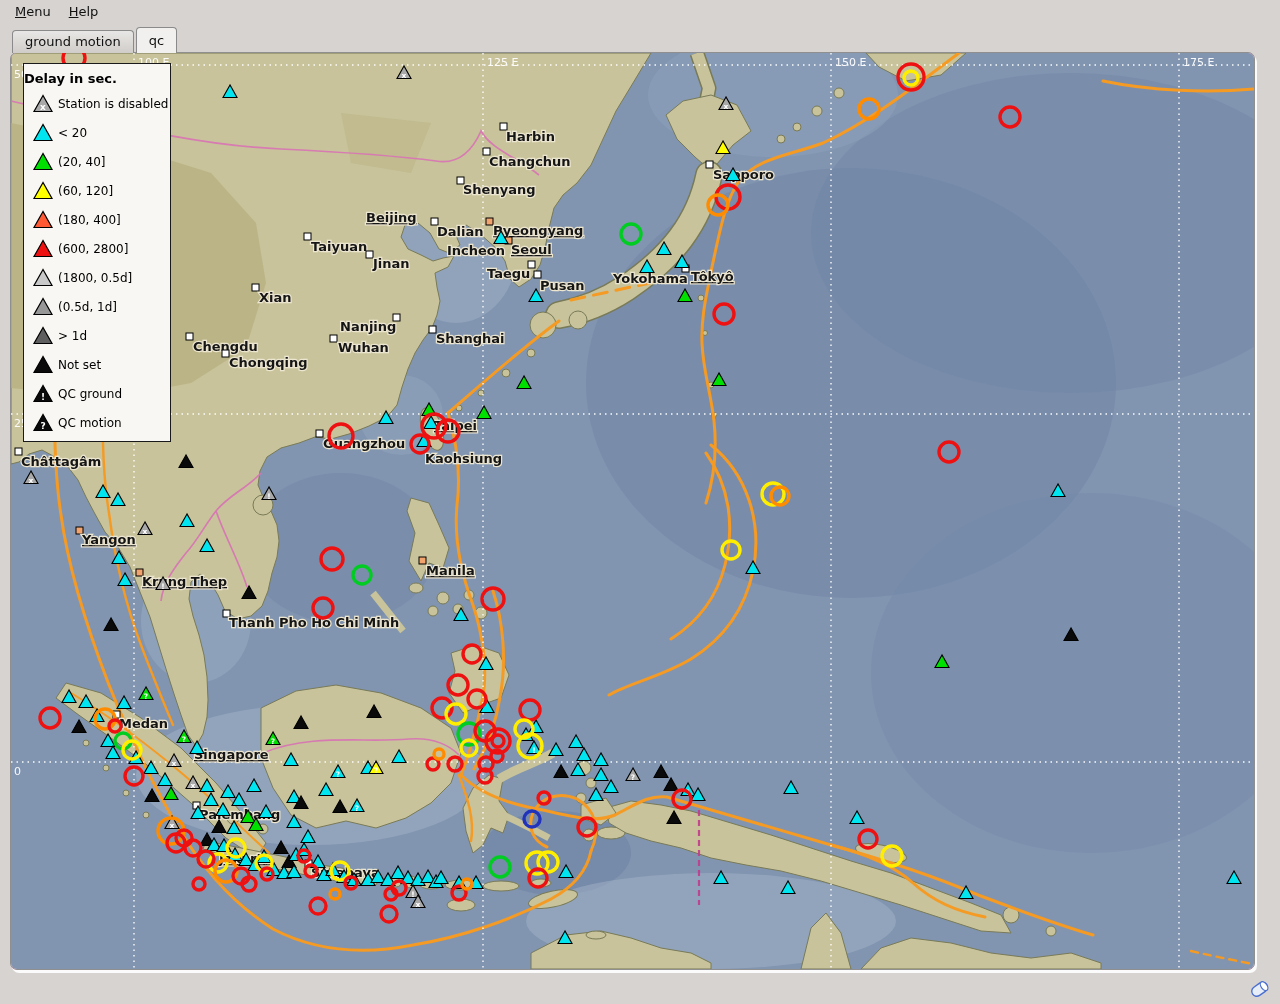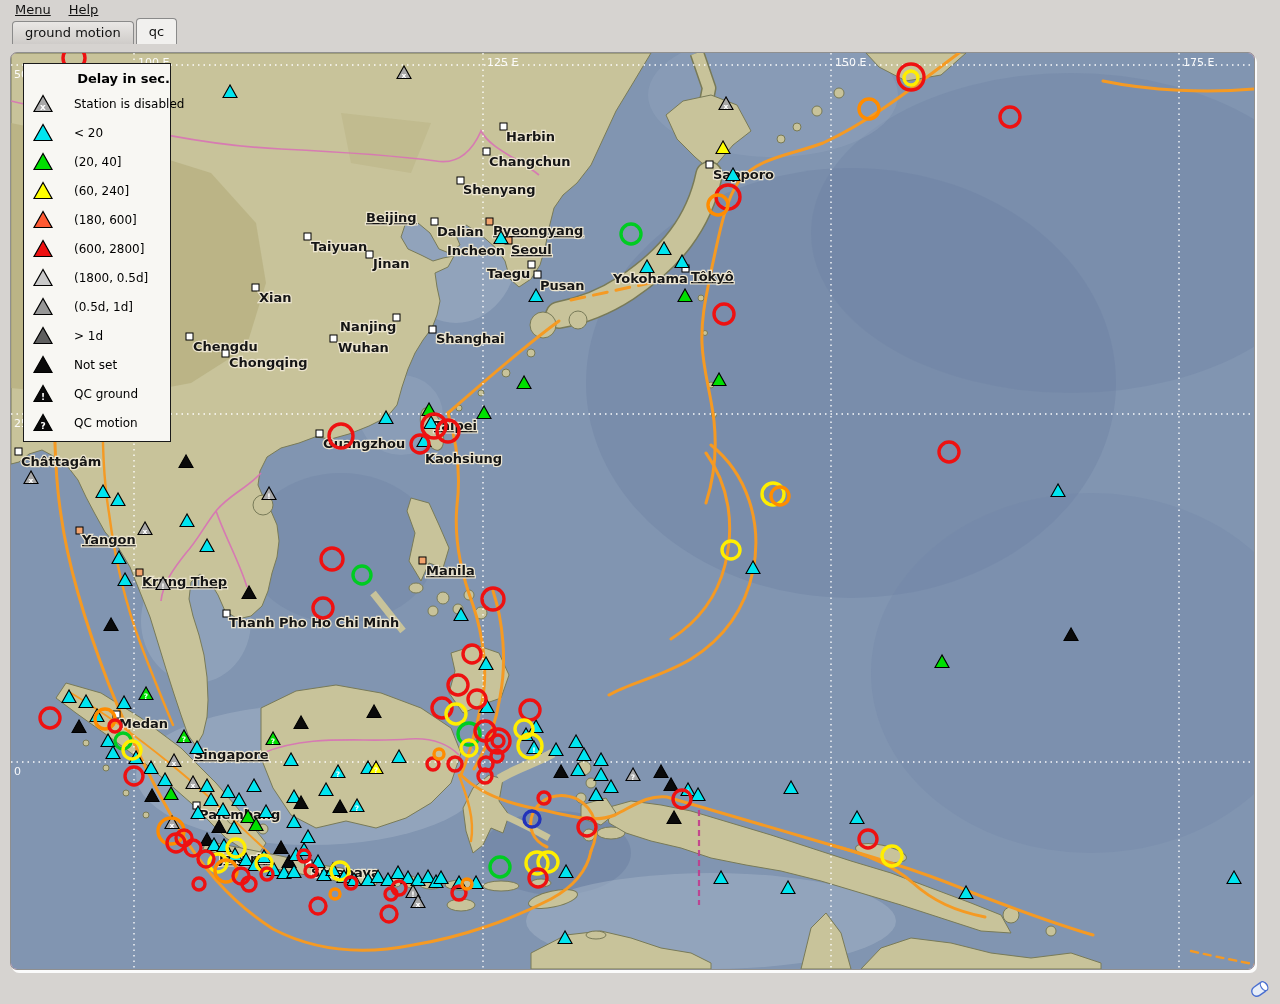--- a/index.html
+++ b/index.html
@@ -5,28 +5,28 @@
   html,body{margin:0;padding:0;}
   body{
     width:1280px;height:1004px;
     background:#d6d3d0;
     font-family:"DejaVu Sans","Liberation Sans",sans-serif;
     position:relative;overflow:hidden;
     -webkit-font-smoothing:antialiased;
   }
   
   #menubar{
-    height:22px;display:flex;
-    padding-left:6px;font-size:13px;color:#111;text-decoration:underline;
+    height:22px;display:flex;align-items:center;
+    padding-left:6px;font-size:13px;color:#111;
   }
   .menu-item{padding:2px 9px;cursor:default;}
   .menu-item u{text-decoration:underline;}
   
   #tabbar{
-    position:absolute;left:12px;top:20px;height:24px;
+    position:absolute;left:12px;top:29px;height:24px;
     display:flex;align-items:flex-end;z-index:5;
   }
   .tab{
     font-size:13px;color:#111;
     border:1px solid #8a8a8a;border-bottom:none;
     border-radius:4px 4px 0 0;
     padding:3px 12px 4px 12px;
     background:linear-gradient(#e9e7e5,#cfccc9);
     margin-right:2px;height:15px;line-height:15px;
   }
@@ -44,25 +44,25 @@
   }
   #map svg{display:block;}
   
   #legend{
     position:absolute;left:12px;top:10px;width:146px;
     background:#f8f7f3;border:1px solid #1a1a1a;
     z-index:4;padding-bottom:4px;
   }
   #legend .title{
     font-size:13px;font-weight:bold;color:#000;
-    text-align:right;margin:7px 0 3px 0;
+    text-align:left;margin:7px 0 3px 0;
   }
   .legend-row{display:flex;align-items:center;height:29px;padding-left:8px;}
   .legend-row svg{flex:0 0 22px;}
-  .legend-row .lbl{font-size:12px;color:#000;margin-left:20px;white-space:nowrap;}
+  .legend-row .lbl{font-size:12px;color:#000;margin-left:4px;white-space:nowrap;}
   
   #statusbar{
     position:absolute;left:0;top:970px;width:1280px;height:34px;
   }
   #nav-widget{position:absolute;right:8px;top:8px;width:24px;height:22px;cursor:pointer;}
 </style>
 </head>
 <body>
 
 <div id="menubar">
@@ -557,27 +557,27 @@
         <div class="legend-row">
           <svg width="22" height="19">
             <polygon points="11,1.5 2,17.5 20,17.5" fill="#00e000" stroke="#000" stroke-width="1.2"></polygon>
           </svg>
           <span class="lbl">(20, 40]</span>
         </div>
         <div class="legend-row">
           <svg width="22" height="19">
             <polygon points="11,1.5 2,17.5 20,17.5" fill="#ffff00" stroke="#000" stroke-width="1.2"></polygon>
           </svg>
-          <span class="lbl">(60, 240]</span>
+          <span class="lbl">(60, 120]</span>
         </div>
         <div class="legend-row">
           <svg width="22" height="19">
             <polygon points="11,1.5 2,17.5 20,17.5" fill="#ff5a33" stroke="#000" stroke-width="1.2"></polygon>
           </svg>
-          <span class="lbl">(180, 600]</span>
+          <span class="lbl">(180, 400]</span>
         </div>
         <div class="legend-row">
           <svg width="22" height="19">
             <polygon points="11,1.5 2,17.5 20,17.5" fill="#ee1111" stroke="#000" stroke-width="1.2"></polygon>
           </svg>
           <span class="lbl">(600, 2800]</span>
         </div>
         <div class="legend-row">
           <svg width="22" height="19">
             <polygon points="11,1.5 2,17.5 20,17.5" fill="#c9c9c9" stroke="#000" stroke-width="1.2"></polygon>

